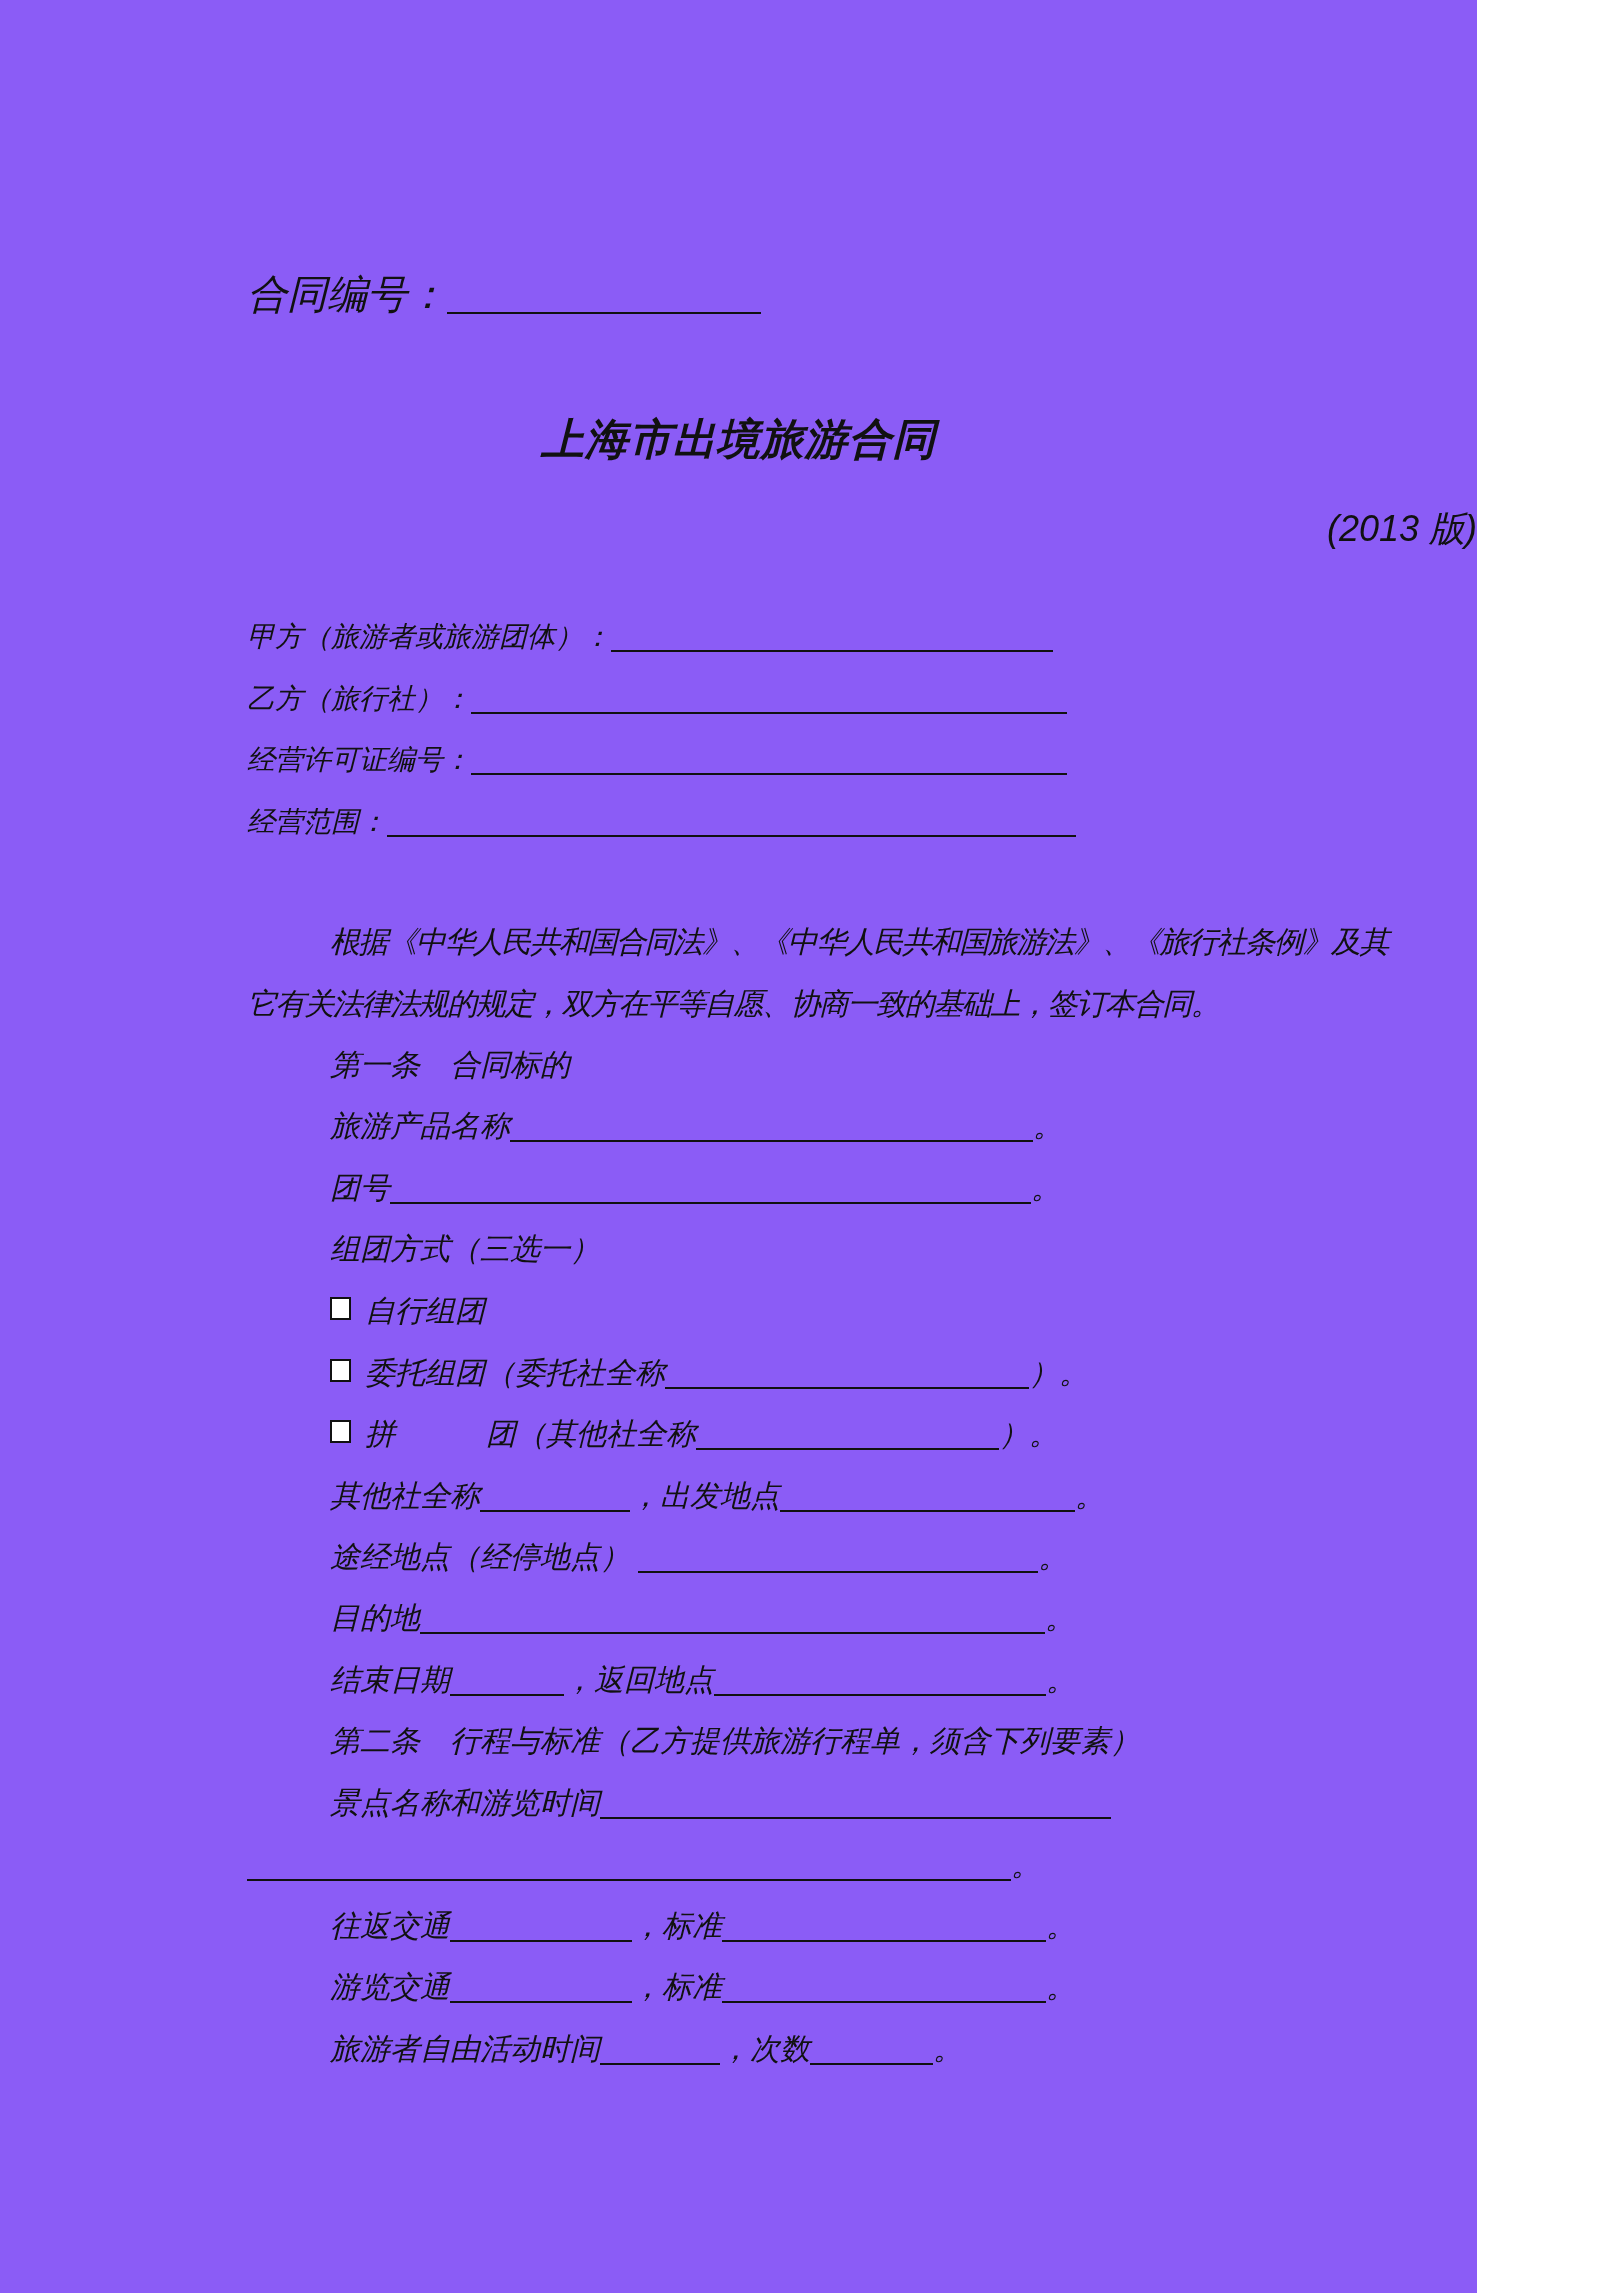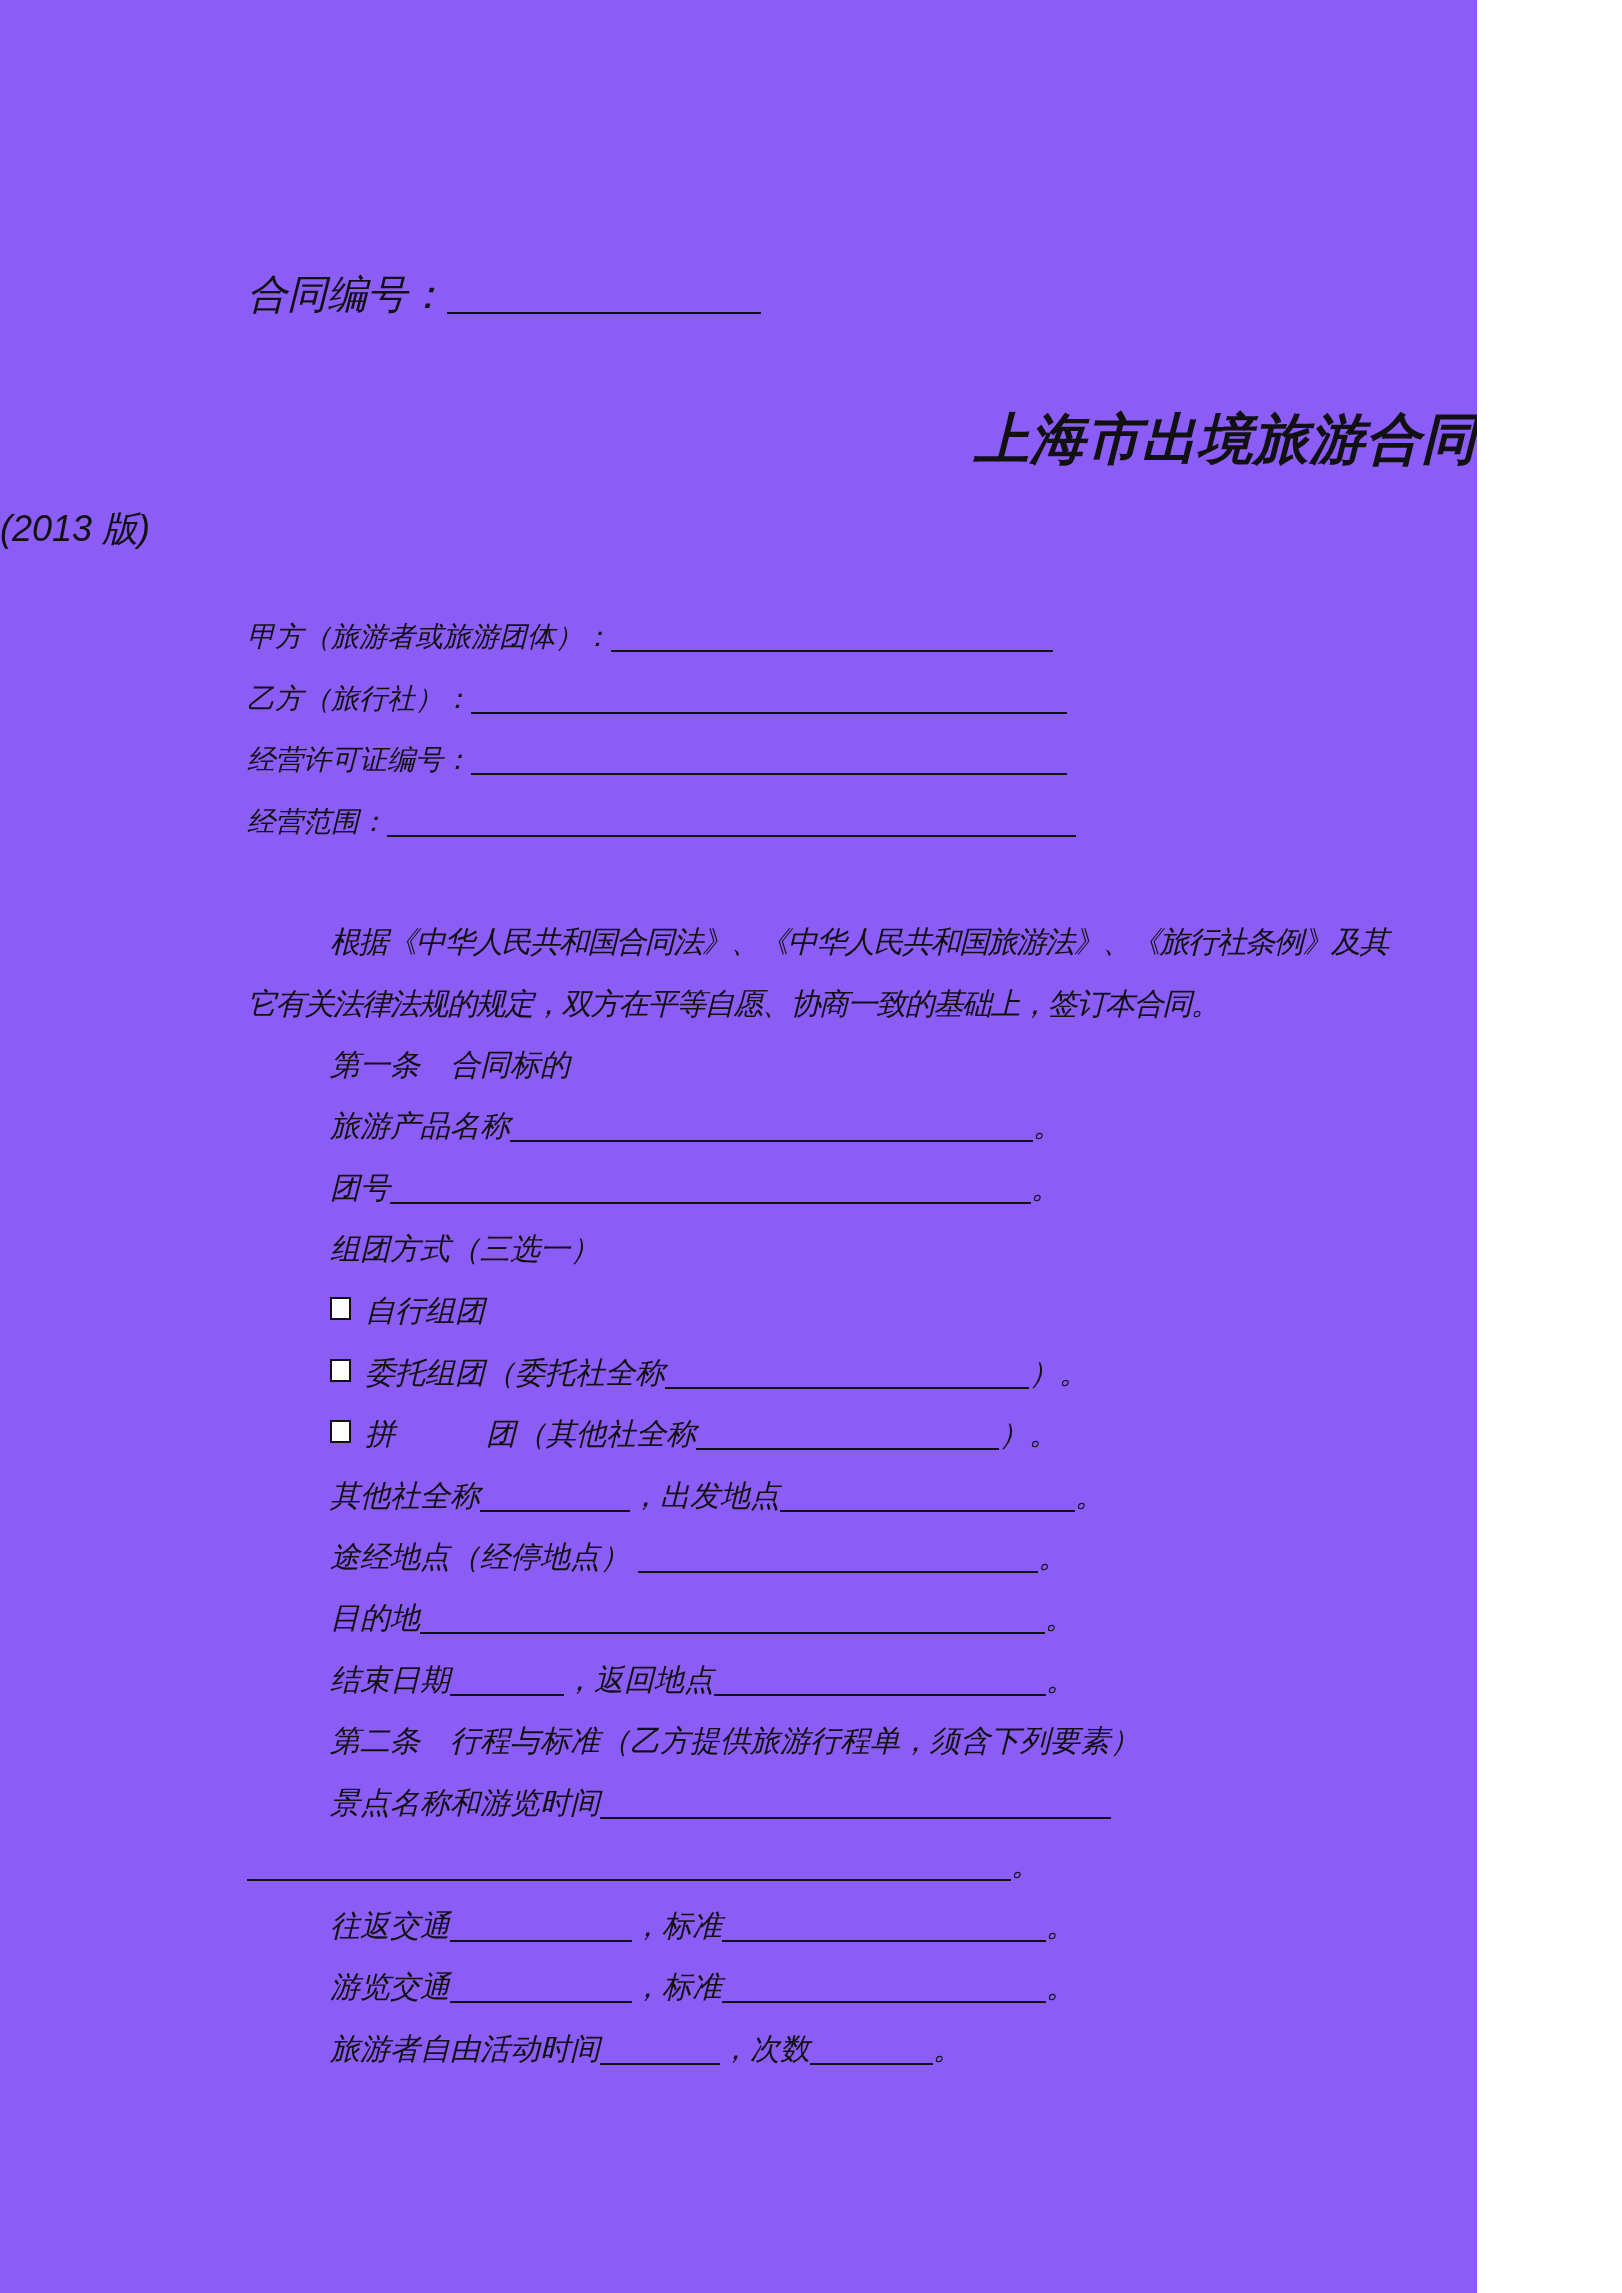--- a/index.html
+++ b/index.html
@@ -15,26 +15,26 @@
   
   .contract-no{
     position:absolute;left:247px;top:269px;
     font-family:"Liberation Serif","DejaVu Serif",serif;
     font-size:40px;line-height:51px;white-space:nowrap;
   }
   .contract-no .u{width:314px;}
   
   .doc-title{
     position:absolute;left:0;top:403px;width:100%;
-    text-align:right;font-size:55px;line-height:73px;font-weight:700;
+    text-align:center;font-size:43px;line-height:73px;font-weight:700;
     letter-spacing:0.9px;
   }
   .doc-subtitle{
     position:absolute;left:0;top:503px;width:100%;
-    text-align:left;font-size:36px;line-height:51px;font-weight:400;
+    text-align:right;font-size:36px;line-height:51px;font-weight:400;
   }
   
   .party-row{
     position:absolute;left:247px;
     font-size:28px;line-height:42px;white-space:nowrap;
   }
   
   .line{
     position:absolute;left:247px;
     font-size:30px;line-height:40px;white-space:nowrap;

